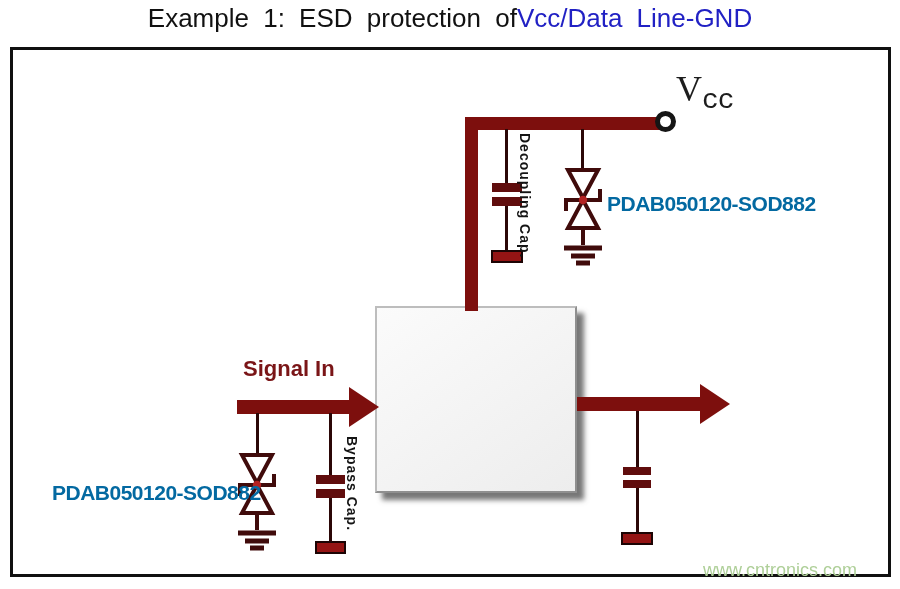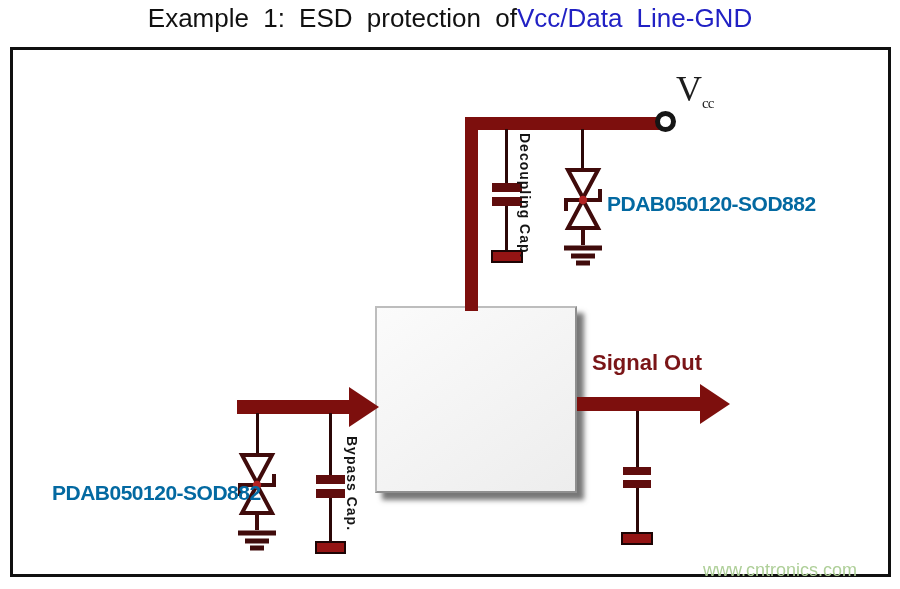--- a/index.html
+++ b/index.html
@@ -42,21 +42,21 @@
     box-sizing:border-box;box-shadow:7px 7px 5px rgba(95,95,95,0.85);
   }
   
   .vcc-circle{
     position:absolute;left:655px;top:111px;width:11px;height:11px;background:#fff;
     border:5px solid #151515;border-radius:50%;z-index:4;
   }
   .vcc-label{position:absolute;left:676px;top:68px;color:var(--vcc-text,#1d1d1d);z-index:4;
     font-family:"Liberation Serif",serif;}
   .vcc-label .main{font-size:36px;}
-  .vcc-label .sub{font-size:15px;vertical-align:-7px;letter-spacing:-1px;}
+  .vcc-label .sub{font-size:28px;vertical-align:-7px;letter-spacing:-1px;font-family:Liberation Mono, monospace;}
   
   .signal-label{position:absolute;font-weight:bold;font-size:22px;color:var(--signal-text,#7a1517);z-index:4;white-space:nowrap;}
   .part-label{position:absolute;font-weight:bold;font-size:21px;color:#0369a1;letter-spacing:-0.5px;z-index:4;white-space:nowrap;}
   .vtext{
     position:absolute;writing-mode:vertical-rl;text-orientation:mixed;
     font-weight:bold;font-size:14px;color:#141414;letter-spacing:1px;z-index:4;white-space:nowrap;
   }
   
   .tvs{position:absolute;z-index:3;overflow:visible;}
   .tvs .tri{fill:#ffffff;stroke:var(--symbol-outline,#400b0b);stroke-width:4;stroke-linejoin:miter;}
@@ -95,20 +95,21 @@
     <circle class="dot" cx="26" cy="34" r="4.2"></circle>
     <line class="sym" x1="26" y1="62" x2="26" y2="79"></line>
     <line class="gnd" x1="7" y1="82" x2="45" y2="82"></line>
     <line class="gnd" x1="14" y1="90" x2="38" y2="90"></line>
     <line class="gnd" x1="19" y1="97" x2="33" y2="97"></line>
   </svg>
   <div class="part-label" style="left:607px;top:192px;">PDAB050120-SOD882</div>
 
   <div class="icbox"></div>
 
+  <div class="signal-label" style="left:243px;top:356px;">Signal In</div>
   <div class="wire" style="left:237px;top:400px;width:113px;height:14px;"></div>
   <div class="ahead" style="left:349px;top:387px;"></div>
 
   <div class="thin" style="left:256px;top:413px;width:3px;height:41px;"></div>
   <svg class="tvs" style="left:231px;top:451px;" width="52" height="102" viewBox="0 0 52 102">
     <polygon class="tri" points="11,4 41,4 26,32"></polygon>
     <path class="sym" d="M9,45 L9,34 L43,34 L43,23"></path>
     <polygon class="tri" points="11,62 41,62 26,34"></polygon>
     <circle class="dot" cx="26" cy="34" r="4.2"></circle>
     <line class="sym" x1="26" y1="62" x2="26" y2="79"></line>
@@ -118,21 +119,20 @@
   </svg>
   <div class="part-label" style="left:52px;top:481px;">PDAB050120-SOD882</div>
 
   <div class="thin" style="left:329px;top:413px;width:3px;height:62px;"></div>
   <div class="plate" style="left:316px;top:475px;width:29px;height:9px;"></div>
   <div class="plate" style="left:316px;top:489px;width:29px;height:9px;"></div>
   <div class="thin" style="left:329px;top:498px;width:3px;height:43px;"></div>
   <div class="pad" style="left:315px;top:541px;width:31px;height:13px;"></div>
   <div class="vtext" style="left:344px;top:436px;">Bypass Cap.</div>
 
-  <div class="signal-label" style="left:592px;top:350px;">Signal Out</div>
   <div class="wire" style="left:577px;top:397px;width:125px;height:14px;"></div>
   <div class="ahead" style="left:700px;top:384px;"></div>
 
   <div class="thin" style="left:636px;top:411px;width:3px;height:56px;"></div>
   <div class="plate" style="left:623px;top:467px;width:28px;height:8px;"></div>
   <div class="plate" style="left:623px;top:480px;width:28px;height:8px;"></div>
   <div class="thin" style="left:636px;top:488px;width:3px;height:45px;"></div>
   <div class="pad" style="left:621px;top:532px;width:32px;height:13px;"></div>
 
   <div class="watermark">www.cntronics.com</div>

